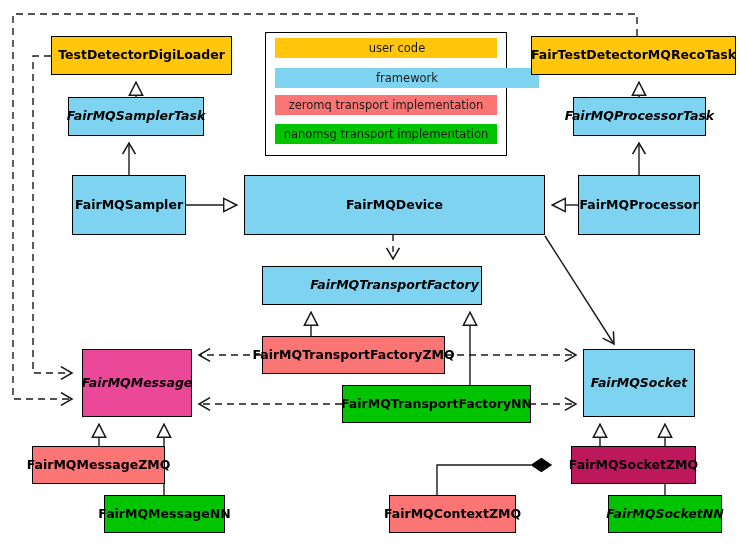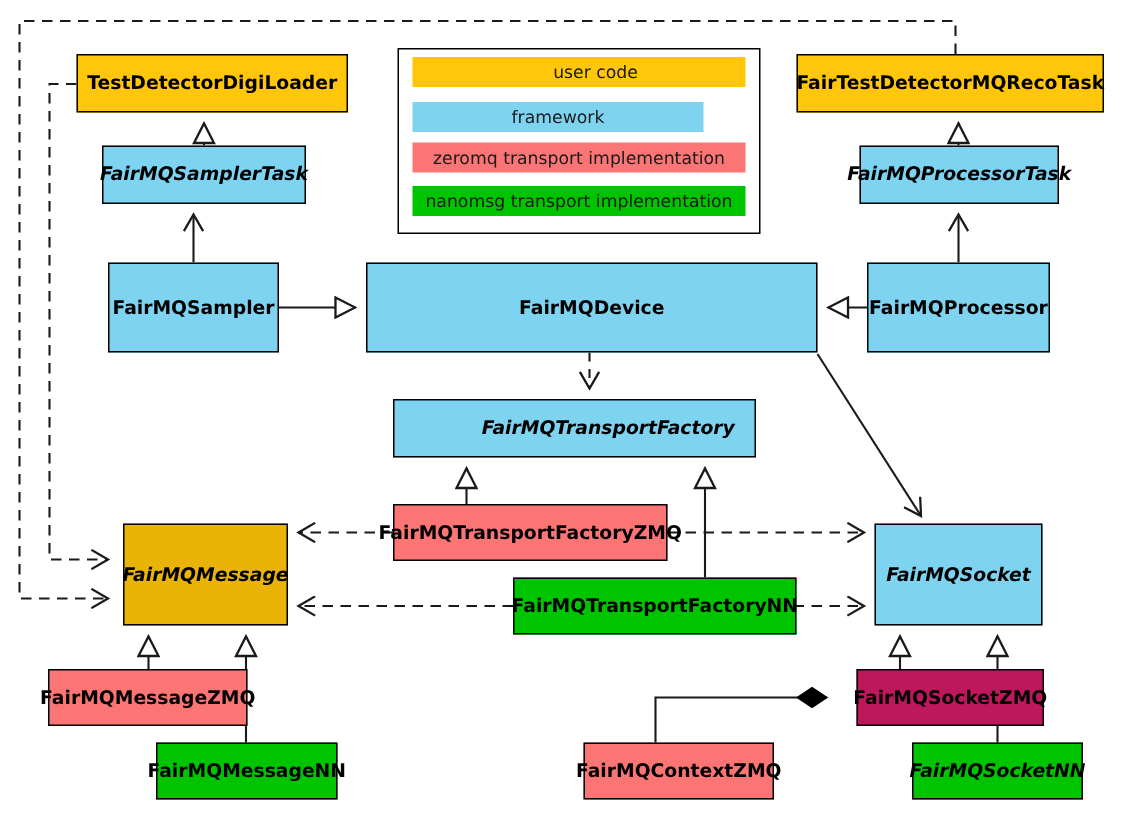--- a/index.html
+++ b/index.html
@@ -66,45 +66,45 @@
 
       <path d="M 600,446 L 600,424" marker-end="url(#hollowTri)"></path>
       <path d="M 665,495 L 665,424" marker-end="url(#hollowTri)"></path>
 
       <path d="M 437,495 L 437,465 L 551,465" marker-end="url(#blackDiamond)"></path>
     </g>
   </svg>
 
   <div class="legend" style="left:265px;top:32px;width:242px;height:124px;"></div>
   <div class="legend-row" style="left:275px;top:38px;width:222px;height:20px;background:#FFC60B;padding-left:22px;">user code</div>
-  <div class="legend-row" style="left:275px;top:68px;width:194px;height:20px;background:#7DD3F0;">framework</div>
+  <div class="legend-row" style="left:275px;top:68px;width:264px;height:20px;background:#7DD3F0;">framework</div>
   <div class="legend-row" style="left:275px;top:95px;width:222px;height:20px;background:#FC7575;">zeromq transport implementation</div>
   <div class="legend-row" style="left:275px;top:124px;width:222px;height:20px;background:#00C400;">nanomsg transport implementation</div>
 
   <div class="node" style="left:51px;top:36px;width:181px;height:39px;background:#FFC60B;">TestDetectorDigiLoader</div>
 
   <div class="node" style="left:531px;top:36px;width:205px;height:39px;background:#FFC60B;">FairTestDetectorMQRecoTask</div>
 
   <div class="node abstract" style="left:68px;top:97px;width:136px;height:39px;background:#7DD3F0;">FairMQSamplerTask</div>
 
   <div class="node abstract" style="left:573px;top:97px;width:133px;height:39px;background:#7DD3F0;">FairMQProcessorTask</div>
 
   <div class="node" style="left:72px;top:175px;width:114px;height:60px;background:#7DD3F0;">FairMQSampler</div>
 
   <div class="node" style="left:244px;top:175px;width:301px;height:60px;background:#7DD3F0;">FairMQDevice</div>
 
   <div class="node" style="left:578px;top:175px;width:122px;height:60px;background:#7DD3F0;">FairMQProcessor</div>
 
-  <div class="node abstract" style="left:262px;top:266px;width:242px;height:39px;background:#7DD3F0;padding-left:45px;">FairMQTransportFactory</div>
+  <div class="node abstract" style="left:262px;top:266px;width:220px;height:39px;background:#7DD3F0;padding-left:45px;">FairMQTransportFactory</div>
 
   <div class="node" style="left:262px;top:336px;width:183px;height:38px;background:#FC7575;">FairMQTransportFactoryZMQ</div>
 
   <div class="node" style="left:342px;top:385px;width:189px;height:38px;background:#00C400;">FairMQTransportFactoryNN</div>
 
-  <div class="node abstract" style="left:82px;top:349px;width:110px;height:68px;background:#eab308;">FairMQMessage</div>
+  <div class="node abstract" style="left:82px;top:349px;width:110px;height:68px;background:#ec4899;">FairMQMessage</div>
 
   <div class="node abstract" style="left:583px;top:349px;width:112px;height:68px;background:#7DD3F0;">FairMQSocket</div>
 
   <div class="node" style="left:32px;top:446px;width:133px;height:38px;background:#FC7575;">FairMQMessageZMQ</div>
 
   <div class="node" style="left:104px;top:495px;width:121px;height:38px;background:#00C400;">FairMQMessageNN</div>
 
   <div class="node" style="left:551px;top:446px;width:125px;height:38px;background:#be185d;margin-left:20px;">FairMQSocketZMQ</div>
 
   <div class="node" style="left:608px;top:495px;width:114px;height:38px;background:#00C400;font-style:italic;">FairMQSocketNN</div>

